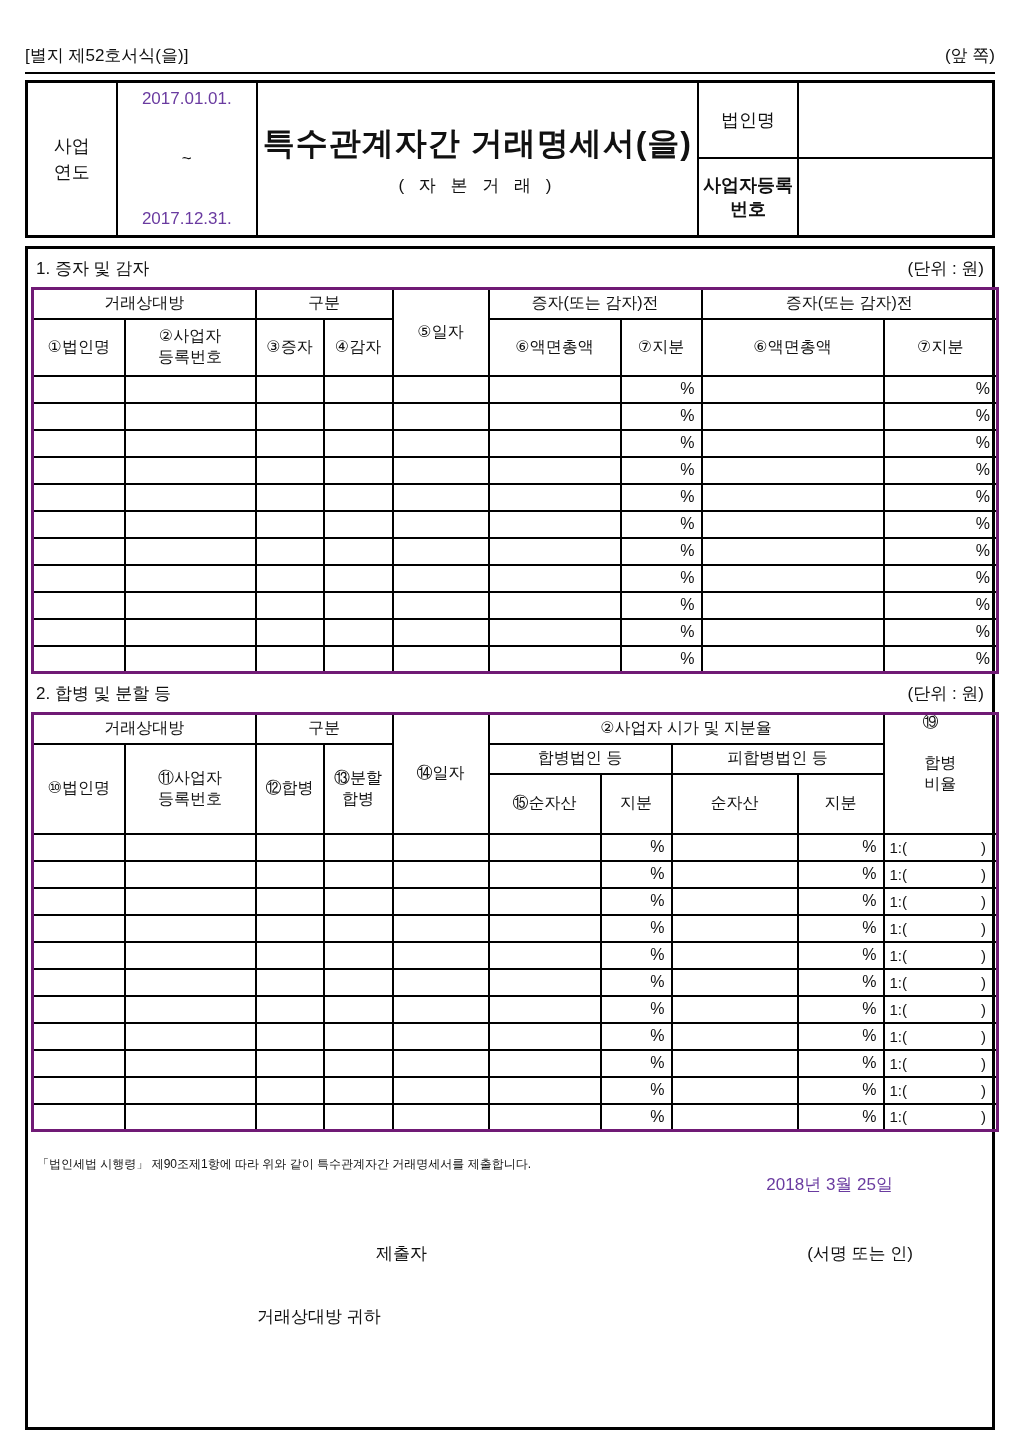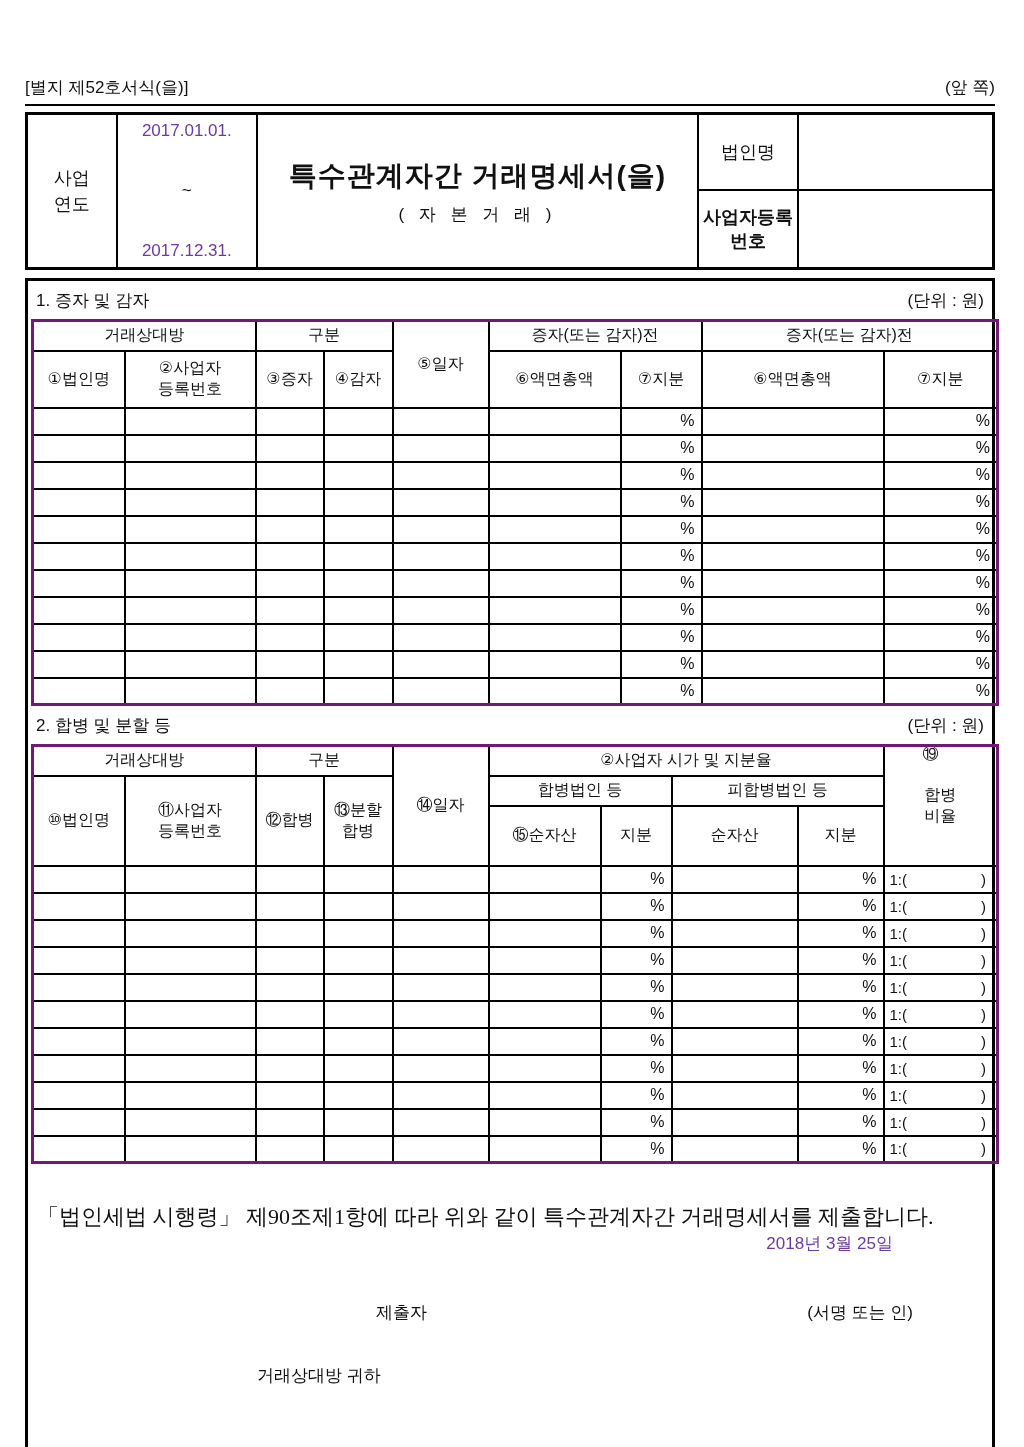--- a/index.html
+++ b/index.html
@@ -5,51 +5,51 @@
   * { margin:0; padding:0; box-sizing:border-box; }
   html,body { background:#ffffff; }
   body {
     width:1024px; height:1447px;
     font-family:"Liberation Sans","DejaVu Sans",sans-serif;
     color:#111; position:relative; overflow:hidden;
   }
   .page { padding:44px 29px 0 25px; }
 
   
-  .meta-row { display:flex; justify-content:space-between; align-items:flex-start; font-size:17px;margin-top:32px; }
+  .meta-row { display:flex; justify-content:space-between; align-items:flex-start; font-size:17px; }
   .top-rule { border-top:2px solid #000; margin-top:5px; }
 
   
   table { border-collapse:collapse; table-layout:fixed; width:100%; }
   td, th { border:2px solid #000; font-weight:normal; vertical-align:middle; text-align:center; overflow:hidden; }
   .hdr-table { margin-top:6px; border:3px solid #000; height:105px; }
   .hdr-table td { font-size:18px; }
   .by-label { line-height:1.45; }
   .dates-cell { padding:6px 0; }
   .dates-cell .inner { height:100%; display:flex; flex-direction:column; justify-content:space-between; align-items:center; font-size:17px;gap:40px; }
   .purple { color:#6a3ba0; }
-  .title-cell .main { font-size:28px; font-weight:bold; letter-spacing:1px; }
+  .title-cell .main { font-size:32px; font-weight:bold; letter-spacing:1px; }
   .title-cell .sub  { font-size:17px; letter-spacing:5px; margin-top:8px; }
   .biz-label { font-size:12px; font-weight:bold; letter-spacing:0;margin-left:36px; }
 
   
   .outer { margin-top:8px; border:3px solid #000; height:1184px; padding:0 3px; }
   .sec-title { display:flex; justify-content:space-between; align-items:center; height:38px; font-size:17px; padding:0 5px; }
 
   .grid { border:3px solid #701a75; }
   .grid th, .grid td { font-size:16px; }
   .grid thead td { line-height:1.3; }
   .grid tbody td { height:27px; }
   .pct { text-align:right; padding-right:6px; font-size:15px; }
   .ratio-cell div { display:flex; justify-content:space-between; padding:0 10px 0 5px; font-size:15px; }
   .rel { position:relative; }
   .circ19 { position:absolute; top:-3px; left:34%; font-size:16px; }
 
   
-  .decl { margin-top:38px; padding:0 6px; font-size:22px;font-family:Liberation Serif, serif; }
+  .decl { margin-top:24px; padding:0 6px; font-size:12px; }
   .date-line { text-align:right; padding-right:96px; font-size:17px; }
   .submit-row { margin-top:46px; display:flex; justify-content:space-between; padding-left:345px; padding-right:76px; font-size:17px; }
   .recipient { margin-top:40px; padding-left:226px; font-size:17px; }
 
   .paper-note { margin-top:12px; text-align:right; font-size:15px; }
 
   .h30 { height:30px; } .h57 { height:57px; } .h60 { height:60px; } .h52 { height:52px; } .h53 { height:53px; }
 </style>
 </head>
 <body>

